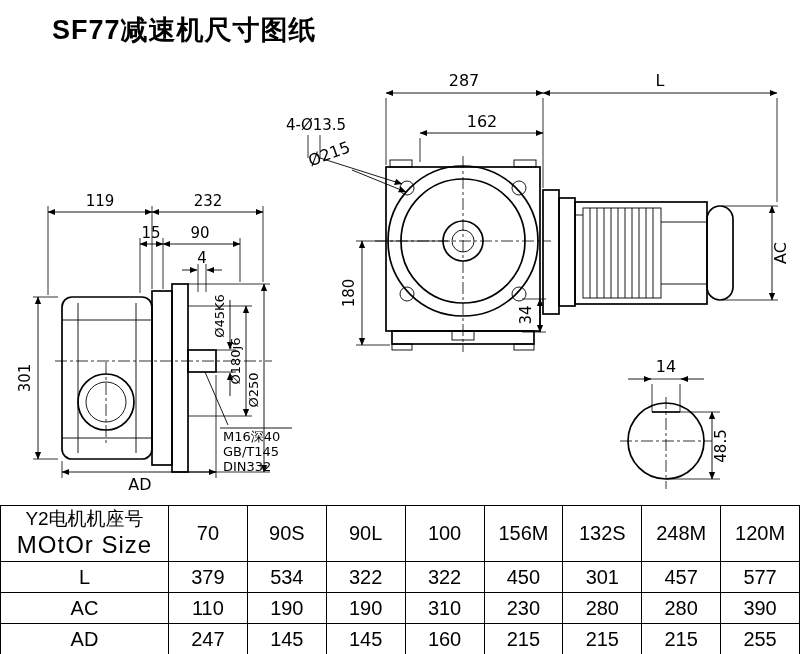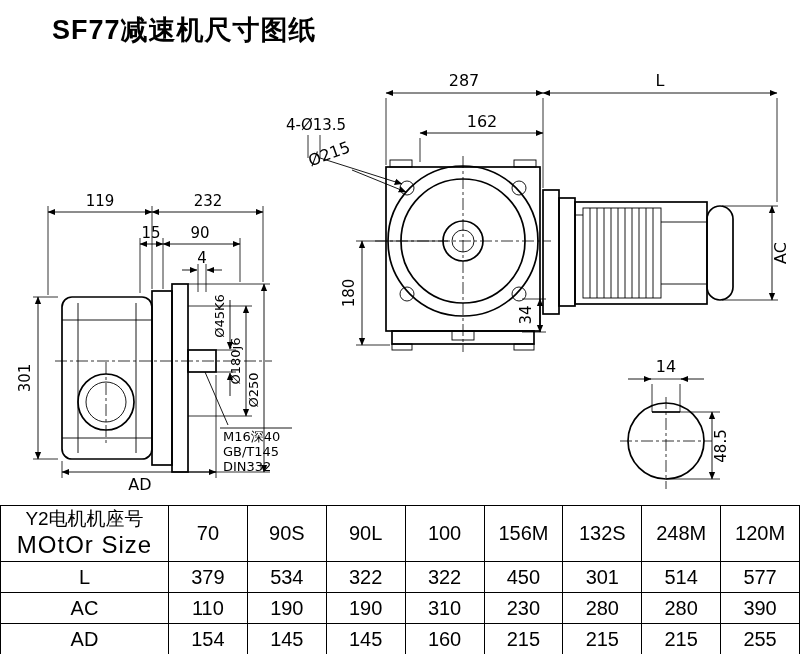--- a/index.html
+++ b/index.html
@@ -239,37 +239,37 @@
       <th>120M</th>
     </tr>
     <tr class="row">
       <td>L</td>
       <td>379</td>
       <td>534</td>
       <td>322</td>
       <td>322</td>
       <td>450</td>
       <td>301</td>
-      <td>514</td>
+      <td>457</td>
       <td>577</td>
     </tr>
     <tr class="row">
       <td>AC</td>
       <td>110</td>
       <td>190</td>
       <td>190</td>
       <td>310</td>
       <td>230</td>
       <td>280</td>
       <td>280</td>
       <td>390</td>
     </tr>
     <tr class="row">
       <td>AD</td>
-      <td>154</td>
+      <td>247</td>
       <td>145</td>
       <td>145</td>
       <td>160</td>
       <td>215</td>
       <td>215</td>
       <td>215</td>
       <td>255</td>
     </tr>
   </tbody>
     </table>

